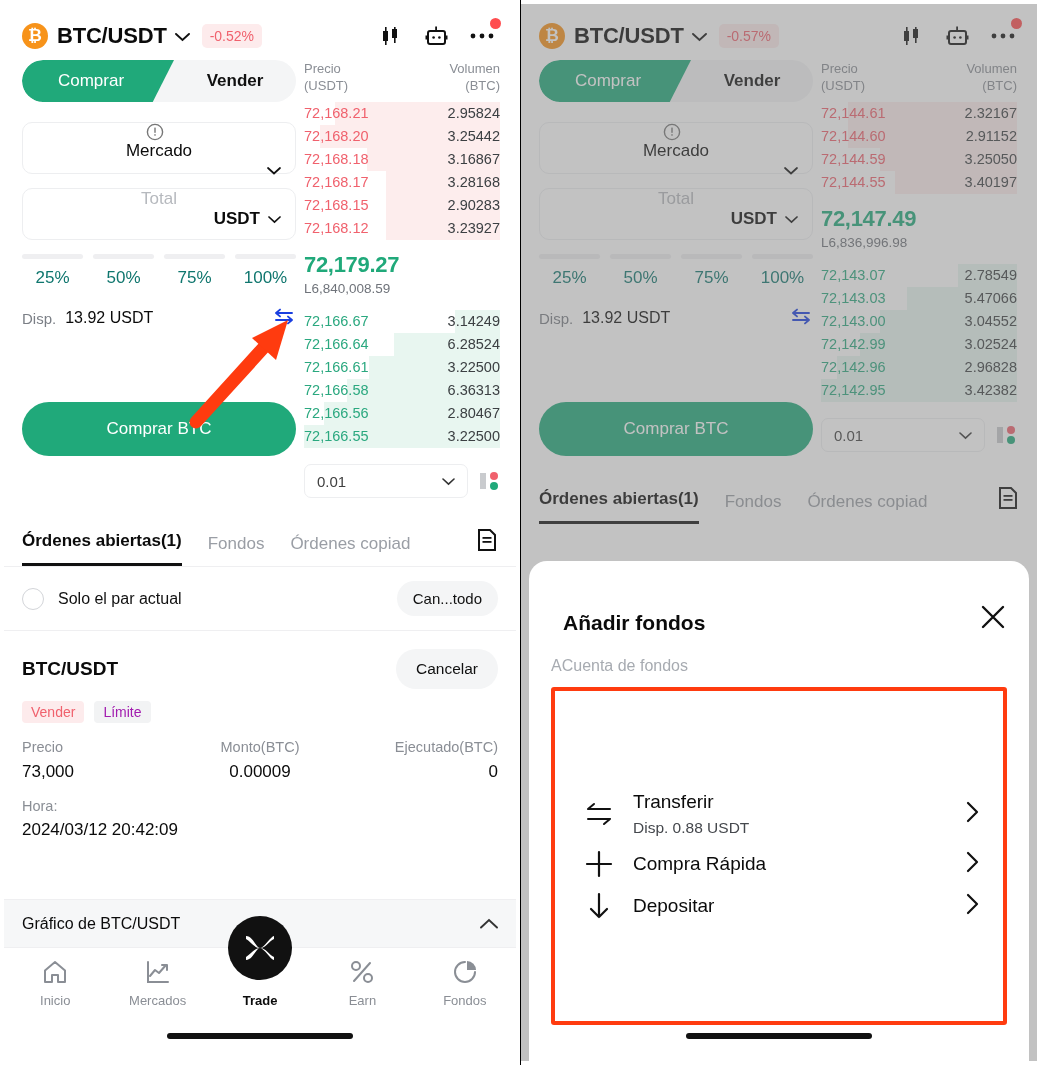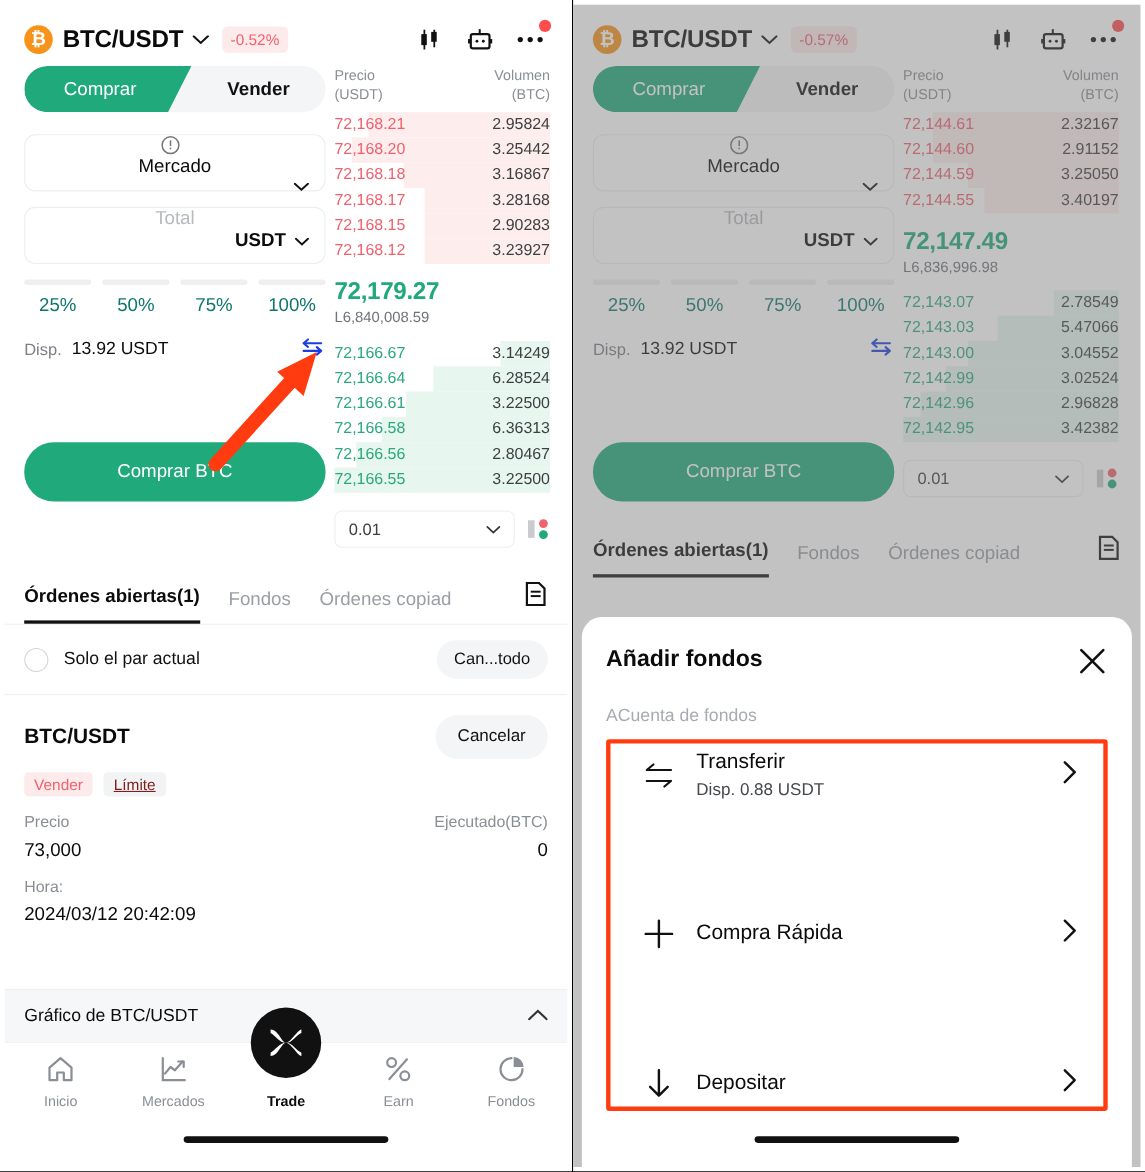--- a/index.html
+++ b/index.html
@@ -129,21 +129,21 @@
   }
   .hr { height:1px; background:#EFEFF1; }
 
   
   .ord { padding:18px 18px 14px 18px; }
   .ord-top { display:flex; align-items:center; }
   .ord-pair { font-size:19px; font-weight:bold; color:#0b0b0b;}
   .ord-cancel { margin-left:auto; background:#F4F5F6; border-radius:20px; padding:11px 20px; font-size:15.5px; color:#111;}
   .ord-chips { display:flex; gap:10px; margin-top:12px; }
   .chip-sell { background:#FDEBEC; color:#F0616D; font-size:14px; padding:3px 9px; border-radius:4px;}
-  .chip-type { background:#F2F3F4; color:#7f1d1d; font-size:14px; padding:3px 9px; border-radius:4px;text-decoration:underline;}
+  .chip-type { background:#F2F3F4; color:#a21caf; font-size:14px; padding:3px 9px; border-radius:4px;}
   .ord-grid { display:flex; margin-top:16px; }
   .og { flex:1; }
   .og.c { text-align:center;}
   .og.r { text-align:right; }
   .og-k { font-size:14.5px; color:#8A8E95; }
   .og-v { font-size:17px; color:#0b0b0b; margin-top:7px;}
   .ord-time { margin-top:16px; }
   .ord-time .k { font-size:14.5px; color:#8A8E95; }
   .ord-time .v { font-size:17px; color:#0b0b0b; margin-top:6px;}
 
@@ -171,28 +171,28 @@
     background:#111; display:flex;align-items:center;justify-content:center;
   }
   .home-bar { position:absolute; left:50%; transform:translateX(-50%); bottom:22px; width:186px; height:6px; background:#111; border-radius:3px;}
 
   
   .sheet {
     position:absolute; left:8px; right:8px; bottom:0; top:557px;
     background:#fff; border-radius:18px 18px 0 0; z-index:60;
     padding:0 22px;
   }
-  .sheet-hdr { display:flex; align-items:flex-start; padding:26px 0 6px 0; }
+  .sheet-hdr { display:flex; align-items:flex-end; padding:42px 0 6px 0;margin-left:12px; }
   .sheet-title { font-size:21px; font-weight:bold; color:#0b0b0b;}
   .sheet-close { margin-left:auto; }
   .sheet-sub { font-size:16px; color:#A7ABB1; margin-top:16px; }
   .sheet-box {
     margin-top:12px; border:4px solid #FF3B0F; border-radius:3px;
     height:338px; padding:0 10px;
-    display:flex; flex-direction:column; justify-content:space-between;
+    display:flex; flex-direction:column; justify-content:center;
   }
   .sheet-item { display:flex; align-items:center; padding:6px 14px; }
   .si-ic { width:40px; flex:0 0 40px; display:flex; align-items:center; justify-content:center;}
   .si-txt { margin-left:14px; }
   .si-title { font-size:19px; color:#0b0b0b; }
   .si-sub { font-size:15.5px; color:#45484D; margin-top:6px;}
   .si-arrow { margin-left:auto; font-size:20px; color:#111; }
 
   
   .anno-arrow { position:absolute; left:180px; top:300px; z-index:30; pointer-events:none; }
@@ -441,20 +441,24 @@
       </div>
       <div class="ord-chips">
         <div class="chip-sell">Vender</div>
         <div class="chip-type">Límite</div>
       </div>
       <div class="ord-grid">
         <div class="og">
           <div class="og-k">Precio</div>
               <div class="og-v">73,000</div>
         </div>
+        <div class="og c">
+          <div class="og-k">Monto(BTC)</div>
+              <div class="og-v">0.00009</div>
+        </div>
         <div class="og r">
           <div class="og-k">Ejecutado(BTC)</div>
               <div class="og-v">0</div>
         </div>
       </div>
       <div class="ord-time">
         <div class="k">Hora:</div>
             <div class="v">2024/03/12 20:42:09</div>
       </div>
     </div>

